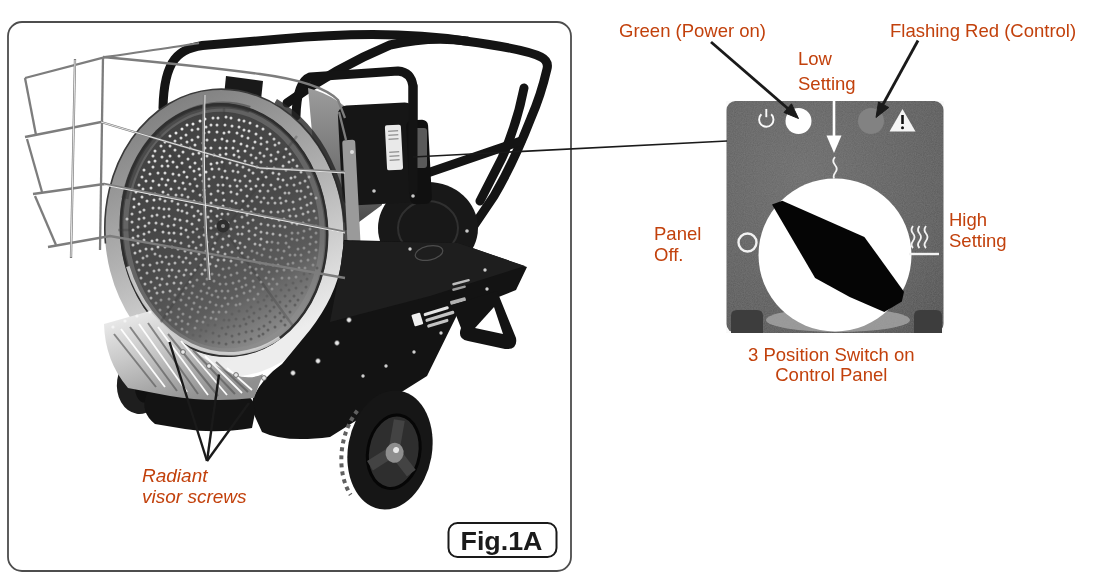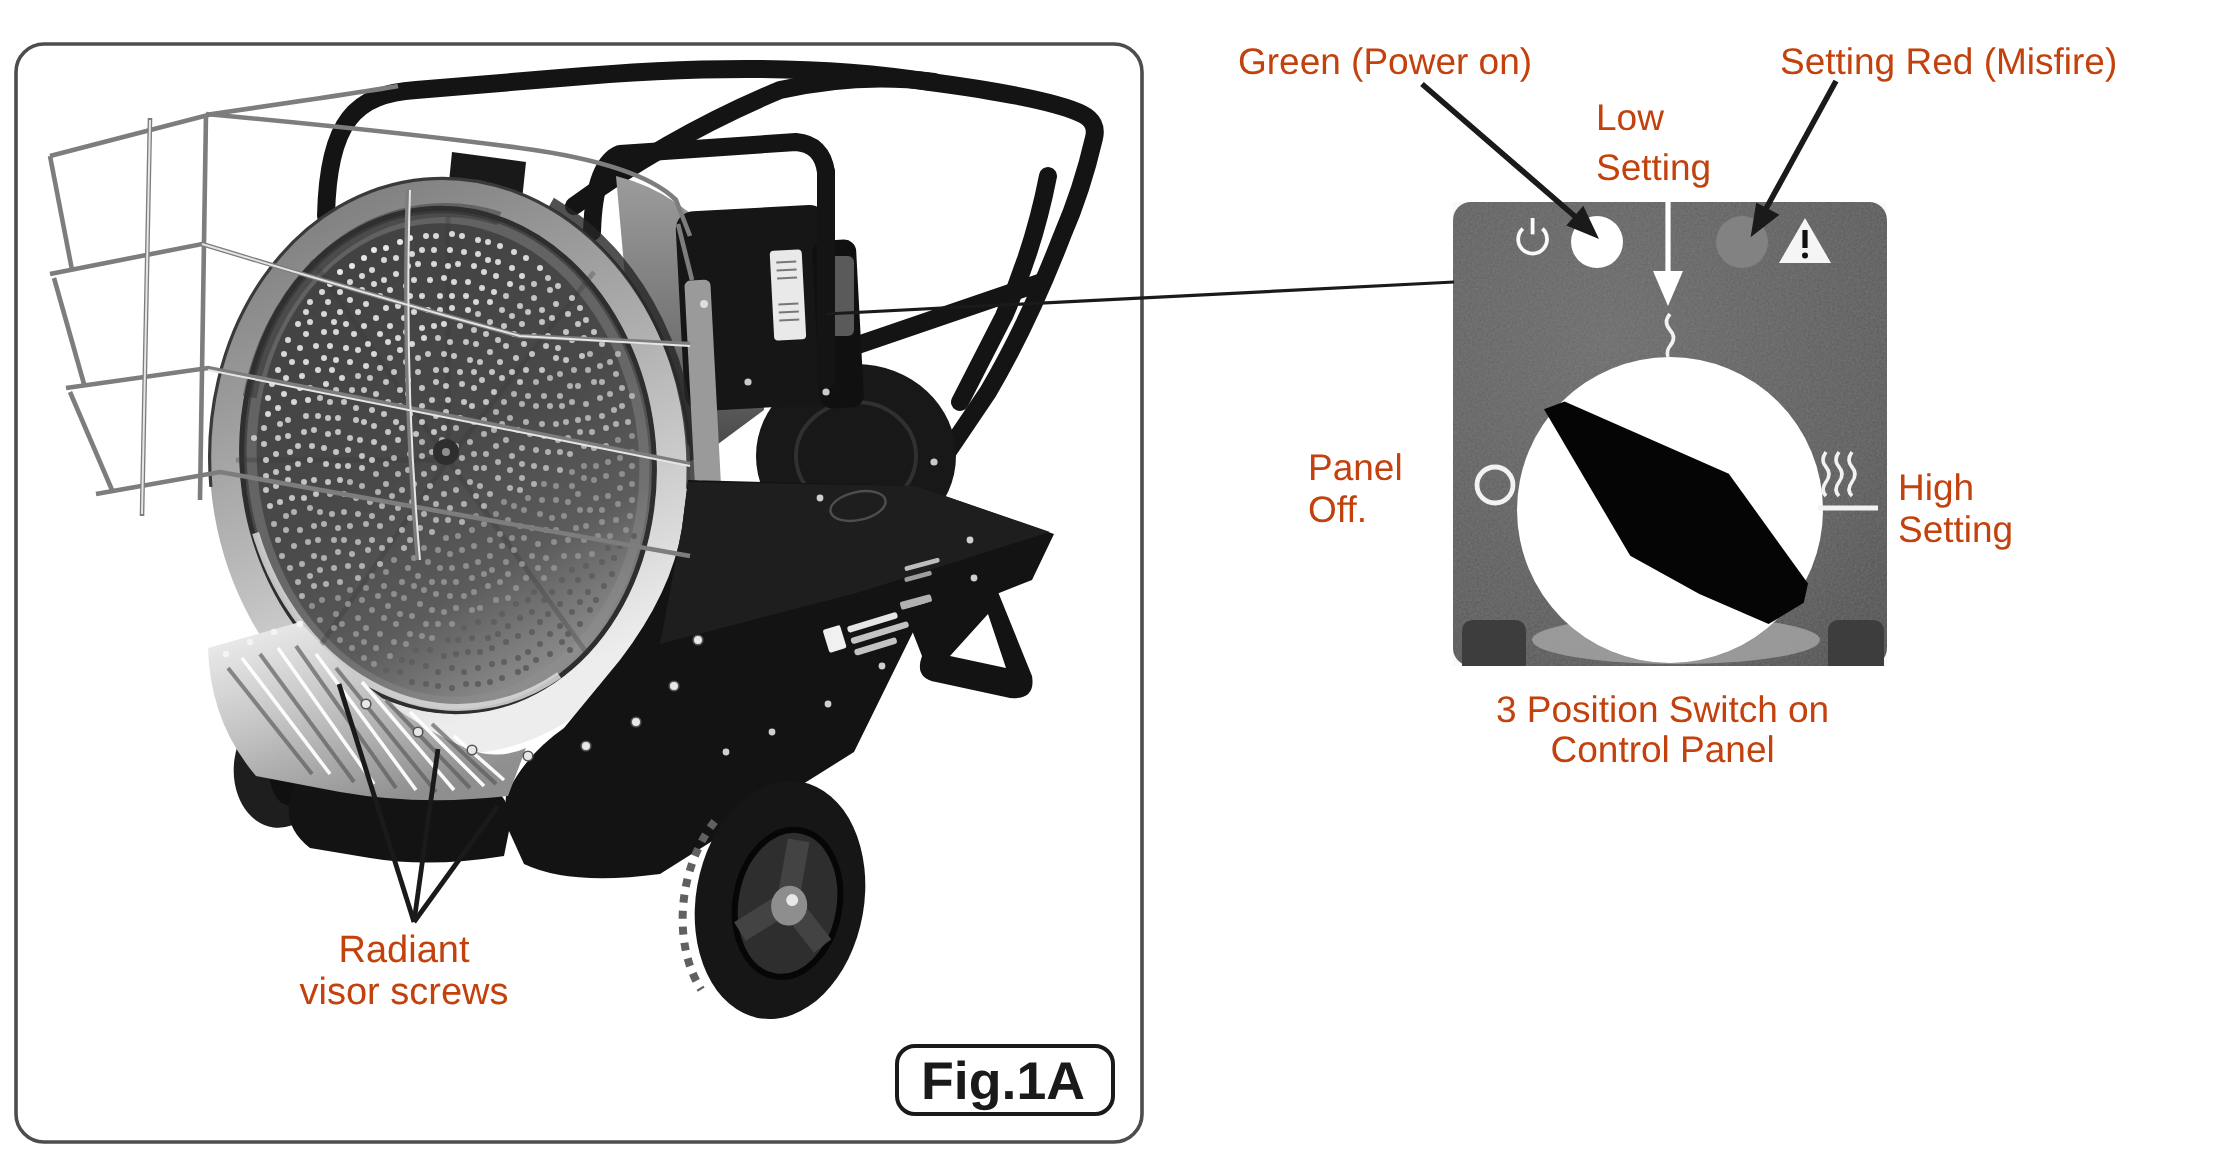--- a/index.html
+++ b/index.html
@@ -268,23 +268,23 @@
  <path d="M207,461 L169.5,342" stroke-width="2.4"></path>
  <path d="M207,461 L219,374.5" stroke-width="2.4"></path>
  <path d="M207,461 L249,403" stroke-width="2.4"></path>
 </g>
 
 <rect x="448.5" y="523" width="108" height="34" rx="9" fill="#ffffff" stroke="#1a1a1a" stroke-width="2"></rect>
 <text x="501.5" y="549.5" text-anchor="middle" font-family="Liberation Sans, sans-serif" font-size="26.5" font-weight="bold" fill="#1a1a1a" textLength="82" lengthAdjust="spacingAndGlyphs">Fig.1A</text>
 </svg>
 
 <div class="lbl" style="left:619px;top:20px;">Green (Power on)</div>
-<div class="lbl" style="left:890px;top:20px;">Setting Red (Misfire)</div>
+<div class="lbl" style="left:890px;top:20px;">Flashing Red (Control)</div>
 <div class="lbl" style="left:798px;top:47px;line-height:24.5px;">Low
 Setting</div>
 <div class="lbl" style="left:654px;top:222.5px;">Panel
 Off.</div>
-<div class="lbl" style="left:949px;top:233px;">High
+<div class="lbl" style="left:949px;top:209px;">High
 Setting</div>
 <div class="lbl" style="left:748px;top:345px;line-height:20px;text-align:center;">3 Position Switch on
 Control Panel</div>
-<div class="lbl" style="left:142px;top:464.5px;font-size:19px;line-height:21.5px;text-align:center;width:120px;">Radiant
+<div class="lbl" style="left:142px;top:464.5px;font-size:19px;line-height:21.5px;width:120px;font-style:italic;">Radiant
 visor screws</div>
 
 </body></html>

